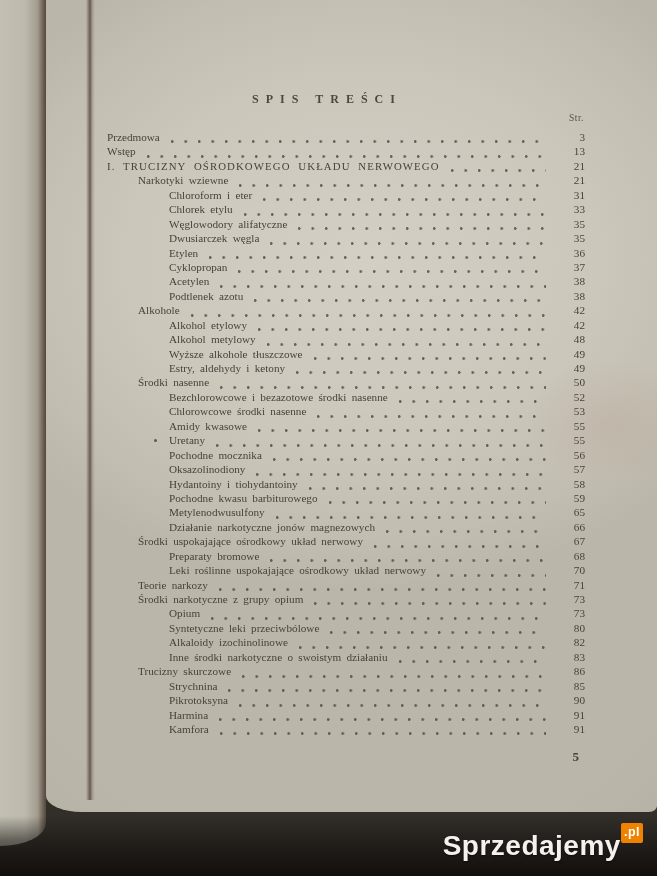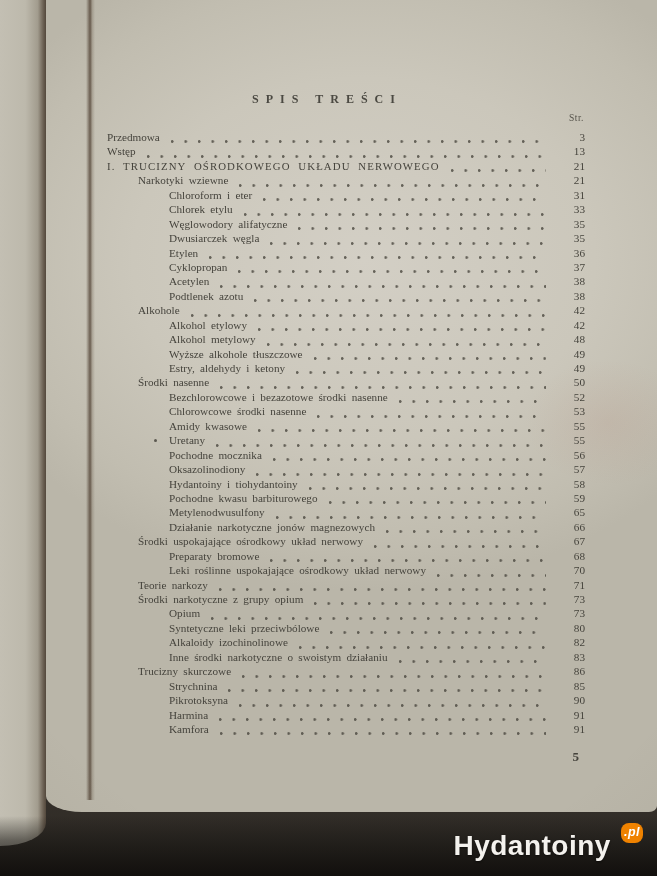--- a/index.html
+++ b/index.html
@@ -85,24 +85,23 @@
   }
   .wm-logo{
     color:#f4f2ee;font-size:28px;font-weight:bold;letter-spacing:0.5px;
     text-shadow:0 1px 2px rgba(0,0,0,0.5);
     position:relative;line-height:1;
   }
   .wm-tld{
     display:inline-block;vertical-align:top;
     background:#ef8200;color:#ffffff;
     font-size:12.5px;font-weight:bold;line-height:1;
-    padding:3px 3px 4px 3px;border-radius:8px;
-    transform:translateY(-9px);margin-left:10px;
+    padding:3px 3px 4px 3px;border-radius:2px;
+    transform:translateY(-9px);margin-left:0;
     text-shadow:none;
-    font-style:italic;
   }
 </style>
 </head>
 <body>
 
 <div class="photo">
   <div class="prev-edge"></div>
   <div class="page">
     <div class="gutter"></div>
     <div class="print">
@@ -360,16 +359,16 @@
     <span class="row-label">Kamfora</span>
     <span class="dots"></span>
     <span class="row-page">91</span>
   </div>
 </div>
       <div class="folio">5</div>
     </div>
   </div>
   <div class="wm-bar">
     <div class="wm-logo">
-      <span>Hydantoiny</span><span class="wm-tld">.pl</span>
+      <span>Sprzedajemy</span><span class="wm-tld">.pl</span>
     </div>
   </div>
 </div>
 
 </body></html>

